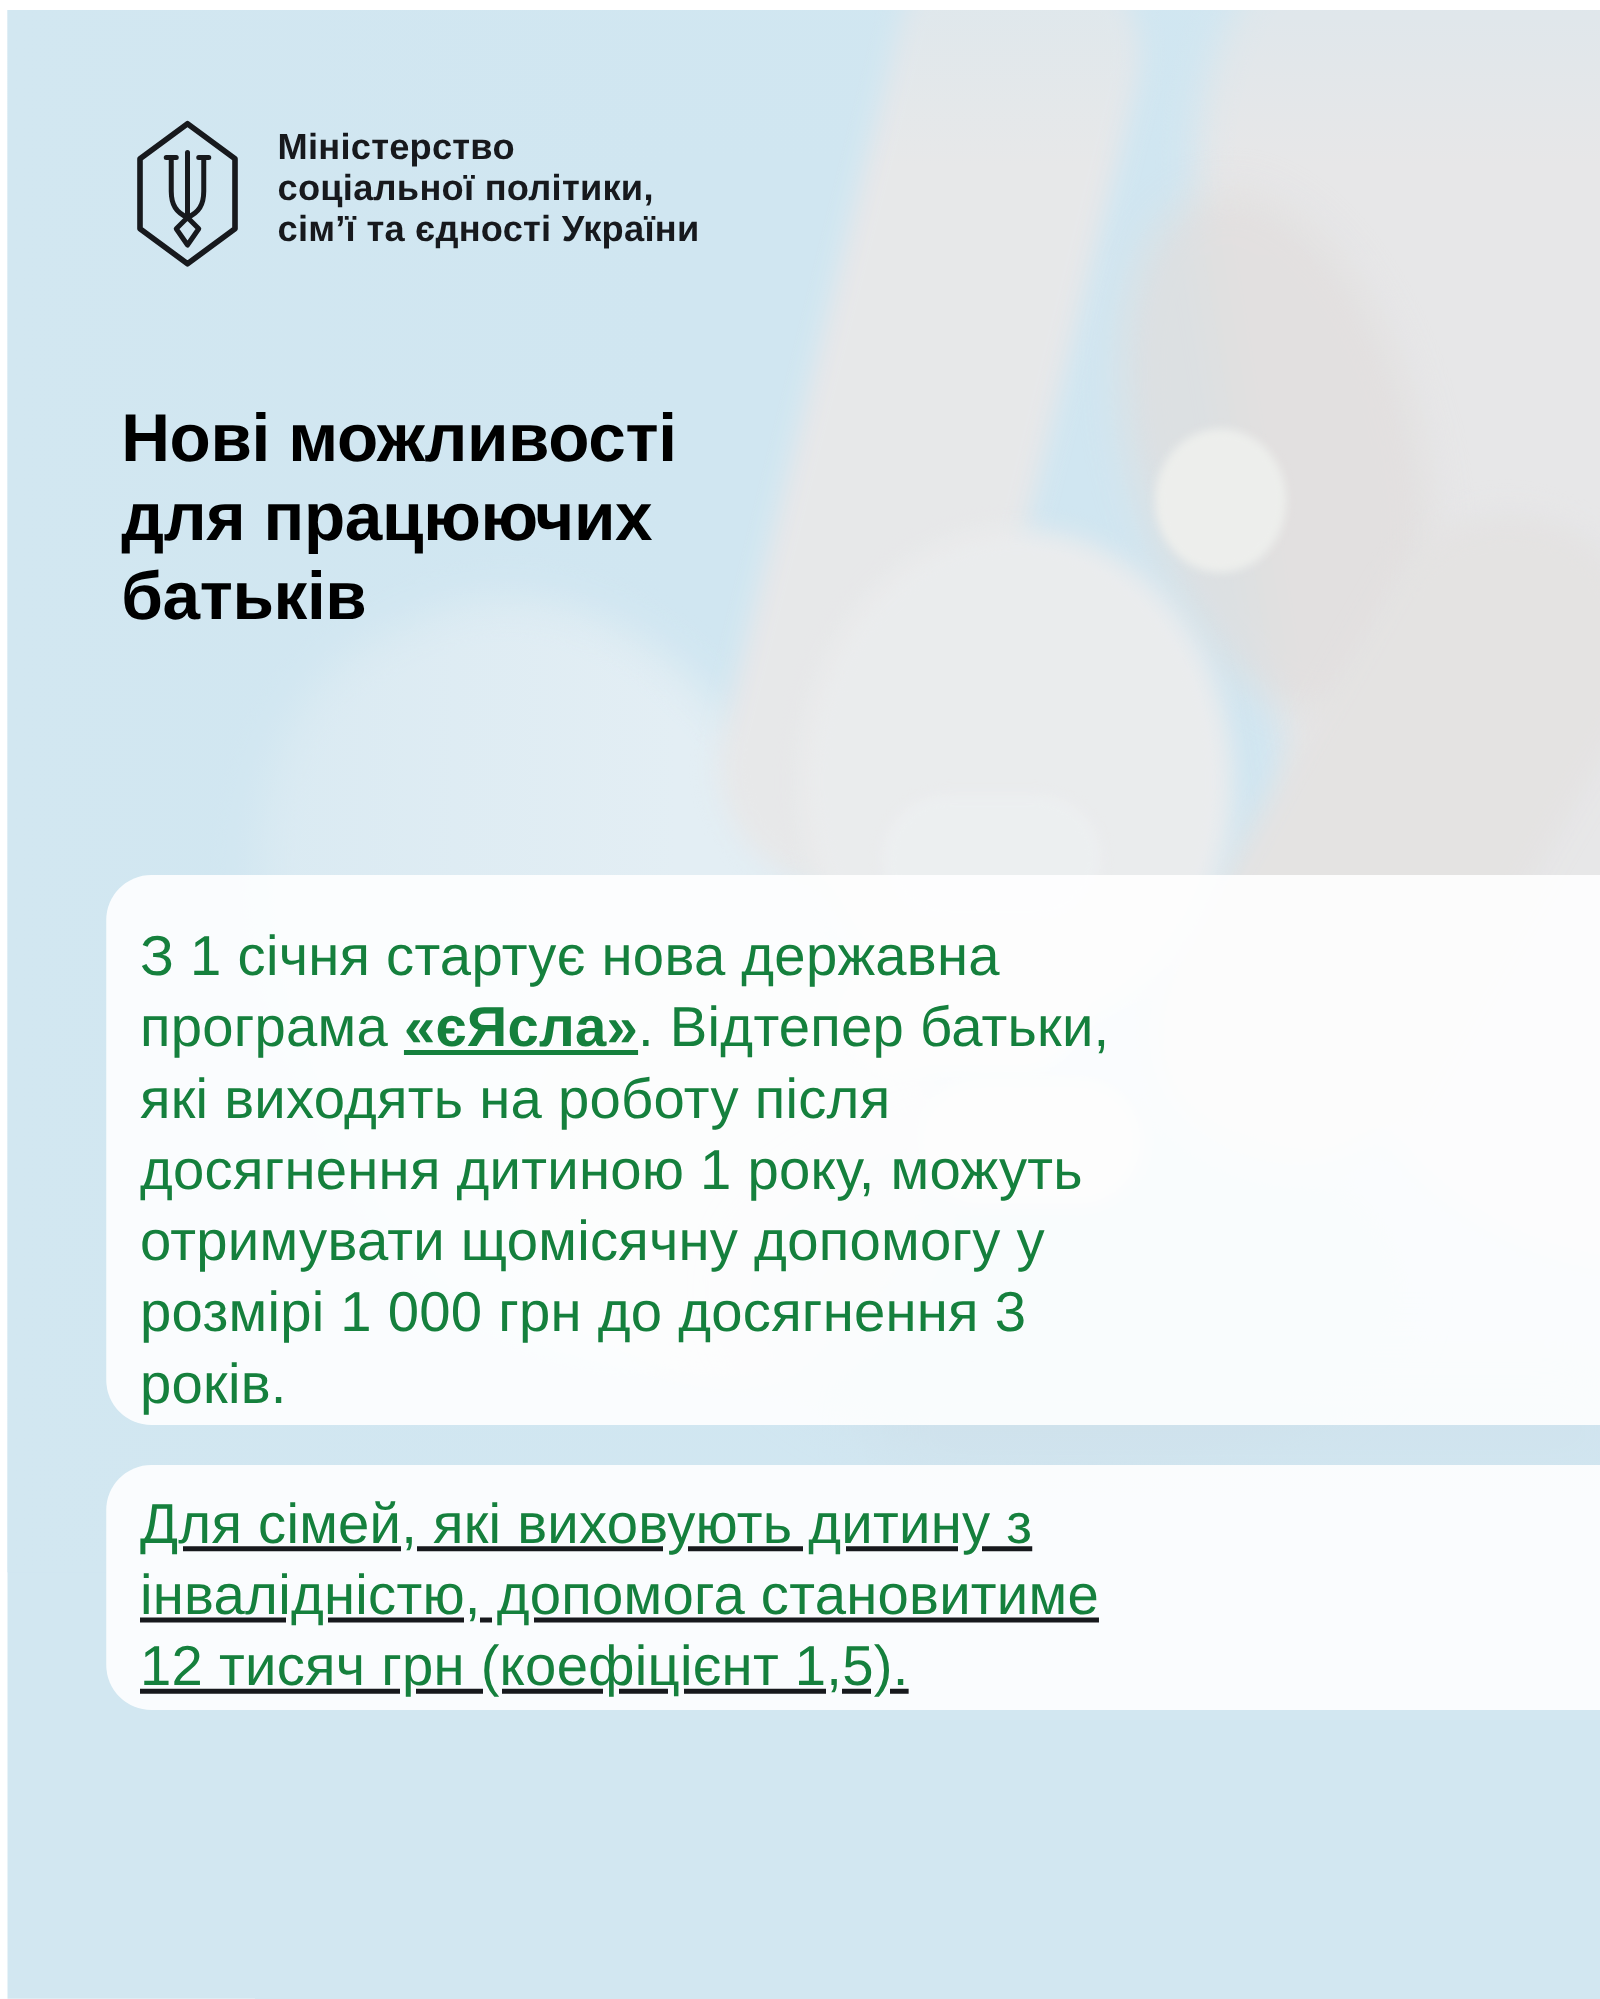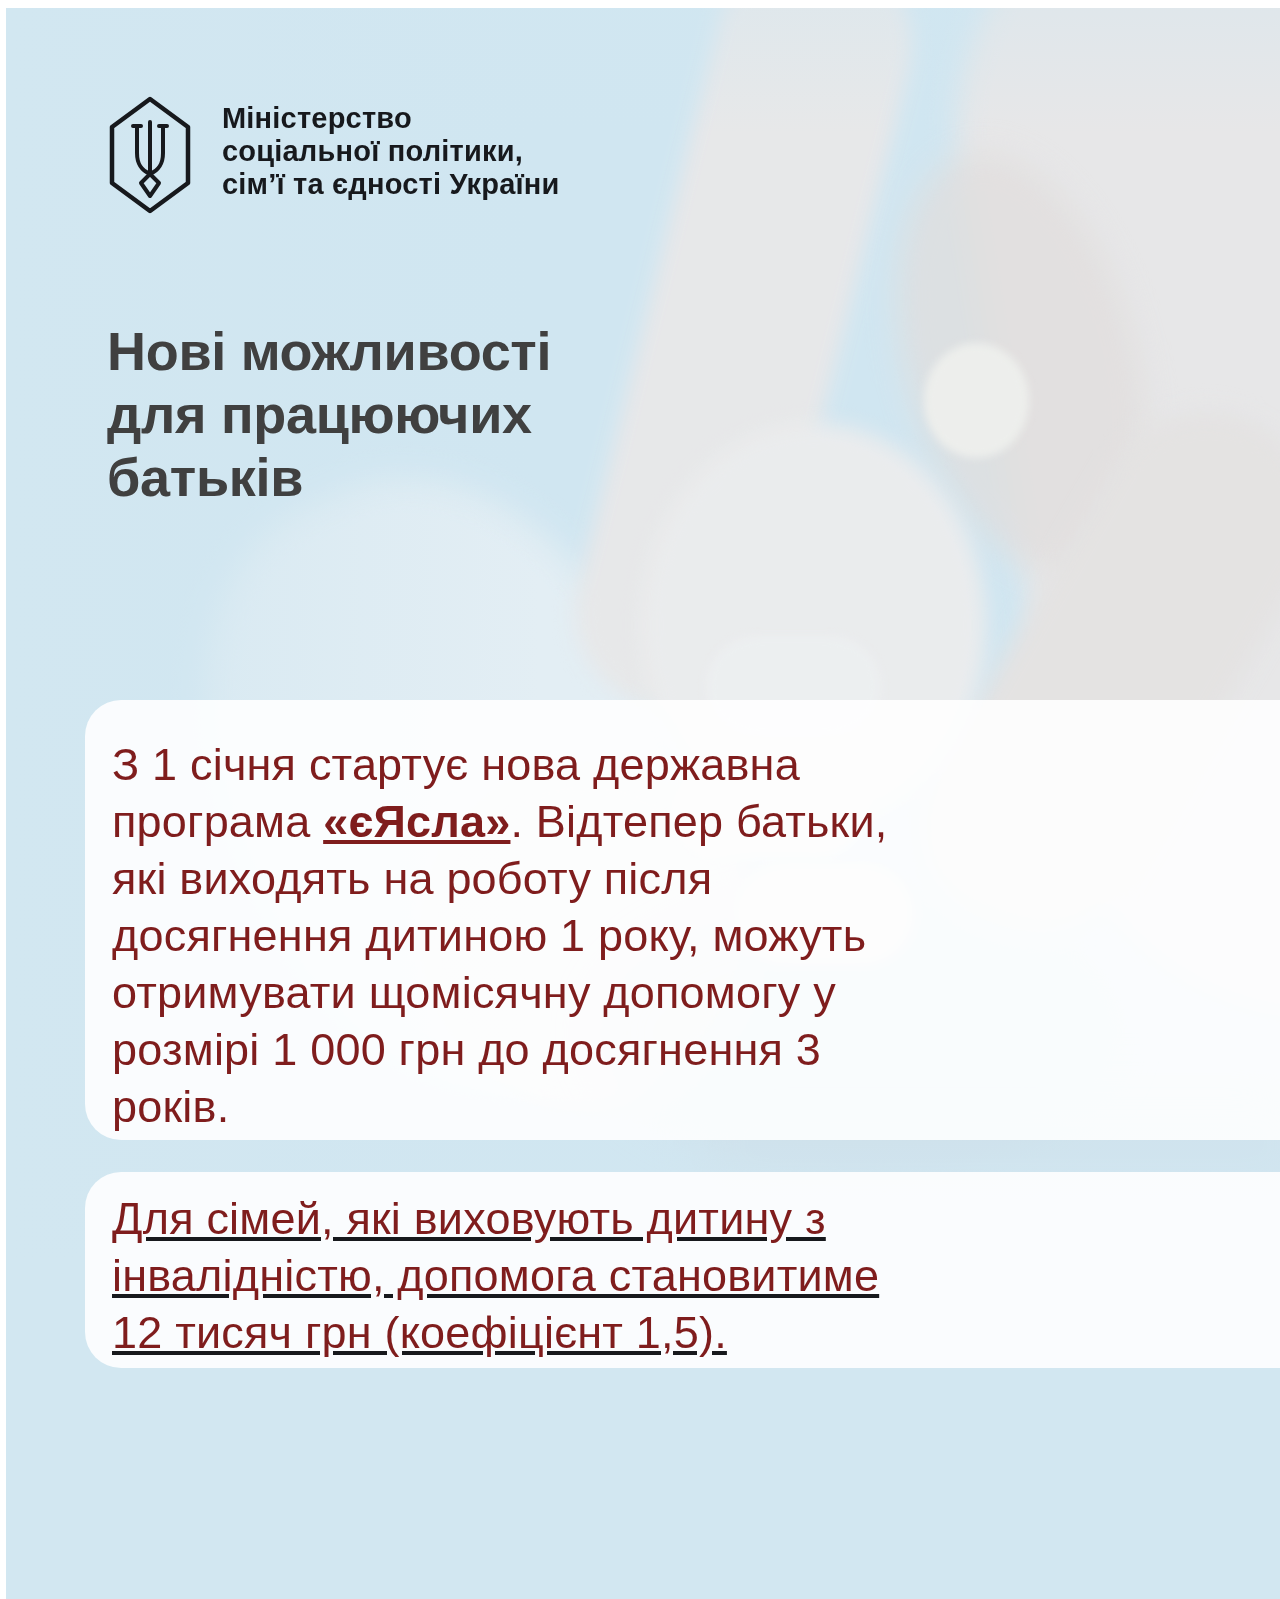--- a/index.html
+++ b/index.html
@@ -39,34 +39,34 @@
   .brand{position:absolute;left:102px;top:88px;z-index:3;display:flex;align-items:flex-start;}
   .brand svg{display:block;}
   .brand-text{
     margin-left:30px;margin-top:6px;
     font-size:29px;line-height:33px;font-weight:700;letter-spacing:0.2px;
     white-space:pre-line;color:#17191d;
   }
 
   
   .title{
-    position:absolute;left:101px;top:312px;z-index:3;margin:0;
+    position:absolute;left:91px;top:312px;z-index:3;margin:0;
     font-size:54px;line-height:63px;font-weight:700;letter-spacing:-0.3px;
-    white-space:pre-line;color:#404040;
+    white-space:pre-line;color:#000000;
   }
 
   
   .card{
     position:absolute;left:79px;width:1195px;z-index:2;
     background:rgba(255,255,255,0.88);
     border-radius:36px 0 0 36px;
   }
   .card p{
     margin:0;font-size:45px;line-height:57px;font-weight:400;letter-spacing:0.2px;
-    white-space:pre-line;color:#7f1d1d;
+    white-space:pre-line;color:#15803d;
   }
   .card-1{top:692px;height:440px;padding:36px 30px 0 27px;}
   .card-2{top:1164px;height:196px;padding:18px 30px 0 27px;text-decoration:underline;}
   .card strong{font-weight:700;text-decoration:underline;}
 </style>
 </head>
 <body>
 
 <div class="canvas">
 

